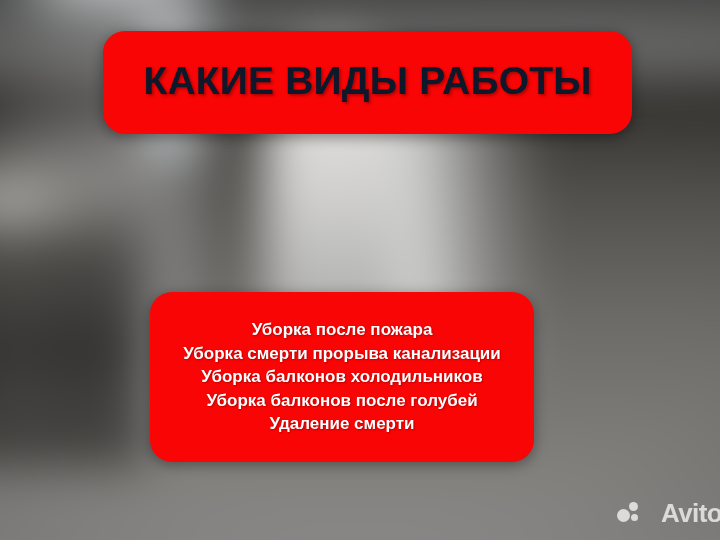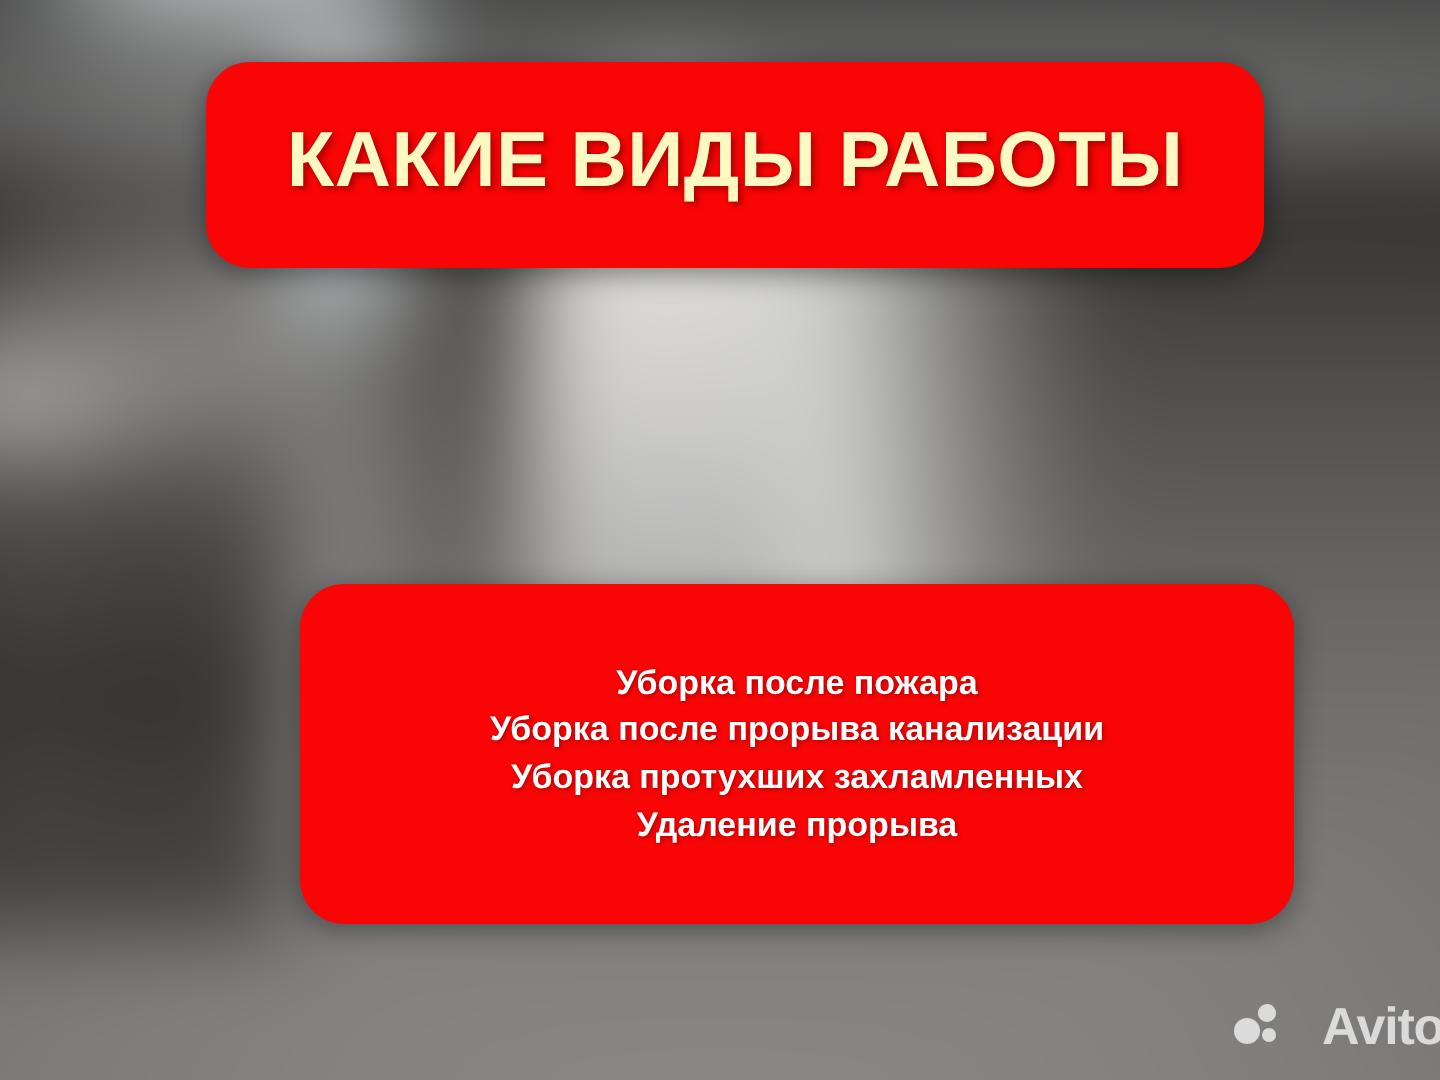--- a/index.html
+++ b/index.html
@@ -141,35 +141,35 @@
 
   .title-box {
     left: 103px;
     top: 31px;
     width: 529px;
     height: 103px;
     padding: 6px 18px 10px;
     box-shadow: 0 3px 14px rgba(0,0,0,0.42);
   }
   .title-line {
-    color: #fef9c3;
+    color: #0f172a;
     font-size: 39px;
     font-weight: 700;
     line-height: 1.06;
     letter-spacing: 0.2px;
     white-space: nowrap;
     text-shadow:
       0 0 2px rgba(120,0,0,0.35),
       2px 2px 3px rgba(90,0,0,0.40);
   }
 
   .list-box {
     left: 150px;
     top: 292px;
-    width: 497px;
+    width: 384px;
     height: 170px;
     padding: 10px 14px;
     box-shadow: 0 3px 14px rgba(0,0,0,0.38);
   }
   .service-line {
     color: #ffffff;
     font-size: 17px;
     font-weight: 700;
     line-height: 1.385;
     white-space: nowrap;
@@ -228,23 +228,24 @@
     <div class="bg-layer bg-floor"></div>
     <div class="bg-layer bg-vignette"></div>
   </div>
 
   <div class="red-box title-box" style="background: rgb(250, 5, 5);">
     <div class="title-line">КАКИЕ ВИДЫ РАБОТЫ</div>
   </div>
 
   <div class="red-box list-box" style="background: rgb(250, 5, 5);">
     <div class="service-line">Уборка после пожара</div>
-    <div class="service-line">Уборка после прорыва канализации</div>
-    <div class="service-line">Уборка протухших захламленных</div>
-    <div class="service-line">Удаление прорыва</div>
+    <div class="service-line">Уборка смерти прорыва канализации</div>
+    <div class="service-line">Уборка балконов холодильников</div>
+    <div class="service-line">Уборка балконов после голубей</div>
+    <div class="service-line">Удаление смерти</div>
   </div>
 
   <div class="avito-mark">
     <span class="avito-dots">
       <i class="dot-big"></i>
       <i class="dot-top"></i>
       <i class="dot-small"></i>
     </span>
     <span class="avito-word">Avito</span>
   </div>

